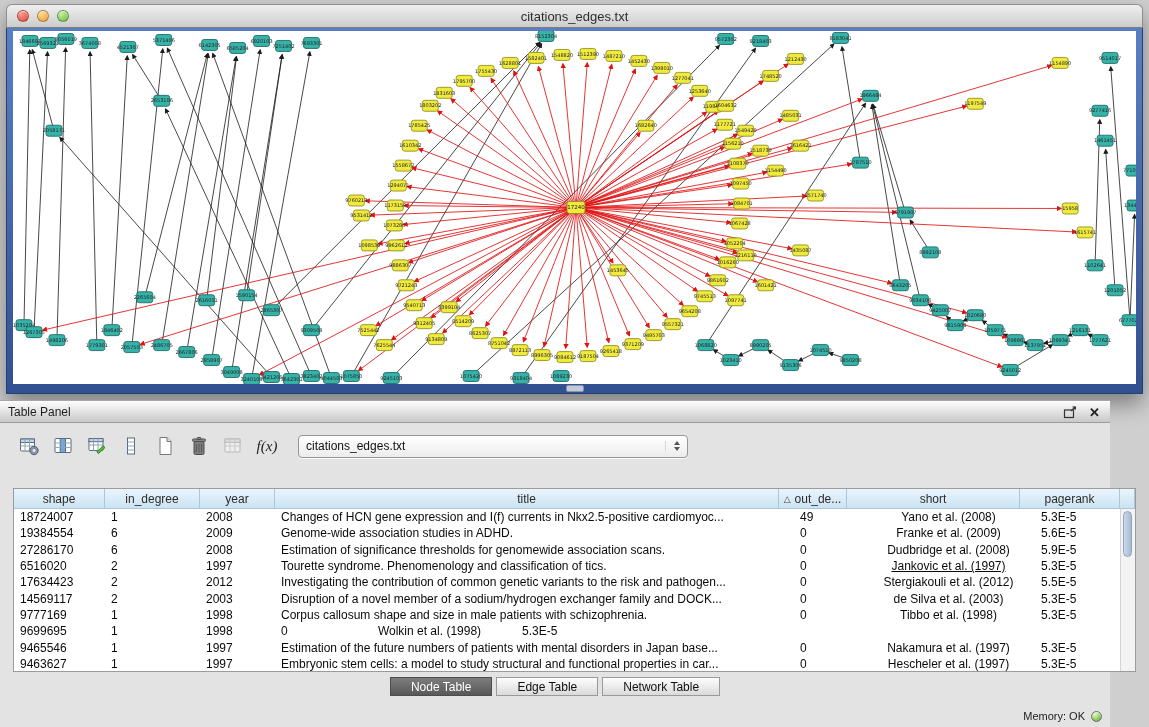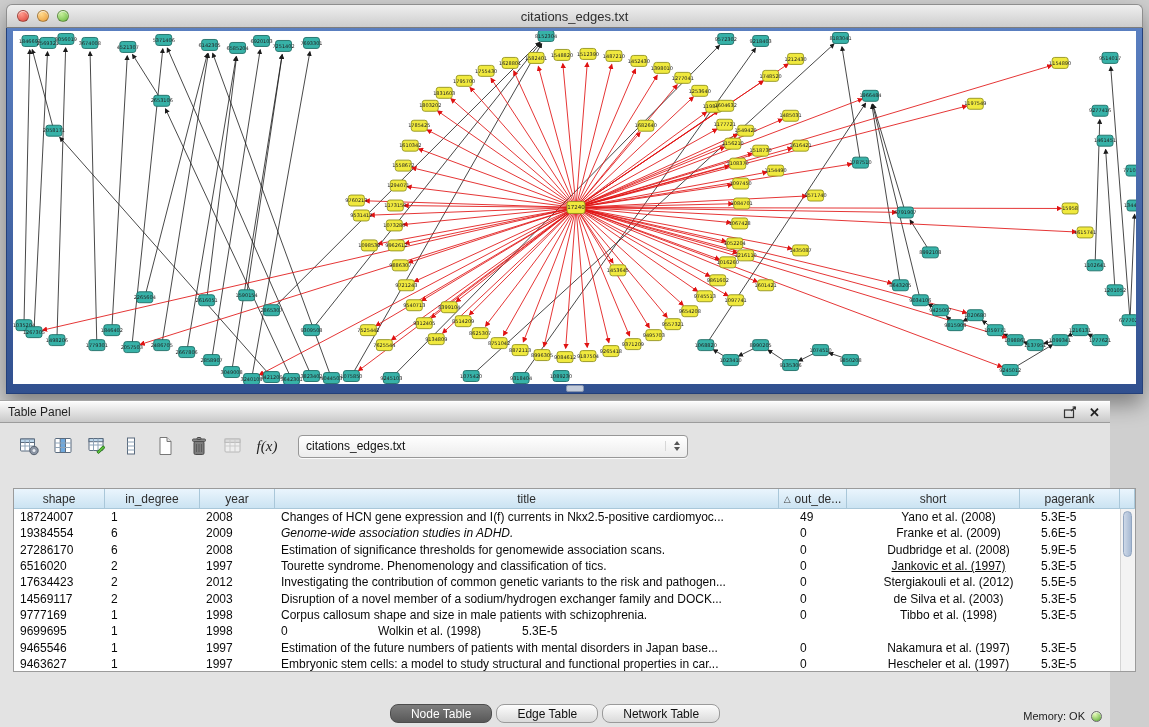--- a/index.html
+++ b/index.html
@@ -71,22 +71,22 @@
   .td.center { text-align:center; padding-left:0; }
   .vscroll { position:absolute; right:0; top:20px; bottom:0; width:15px;
     background:#f3f3f3; border-left:1px solid #d4d4d4; }
   .vthumb { position:absolute; top:2px; left:2px; width:9px; height:46px;
     border-radius:5px; background:linear-gradient(90deg,#cdd8e7,#a6b9d3);
     border:1px solid #91a5c0; }
 
   .tabs { position:absolute; left:0; right:0; top:276px; display:flex;
     justify-content:center; gap:4px; }
   .tab { height:19px; padding:0 20px; display:flex; align-items:center;
-    font-size:12px; border:1px solid #9a9a9a; border-radius:8px;
-    background:linear-gradient(#fdfdfd,#dadada); color:#111;margin-top:27px; }
+    font-size:12px; border:1px solid #9a9a9a; border-radius:0;
+    background:linear-gradient(#fdfdfd,#dadada); color:#111; }
   .tab.selected { background:linear-gradient(#7d7d7d,#585858); color:#fff;
     border-color:#4c4c4c; }
 
   .status { position:absolute; right:8px; bottom:5px; display:flex;
     align-items:center; gap:6px; font-size:11px; color:#1c1c1c; }
   .memdot { width:11px; height:11px; border-radius:50%;
     background:radial-gradient(circle at 35% 28%, #e2f9b4, #54a82e);
     border:1px solid #6b6b6b; box-shadow:inset 0 1px 1px rgba(255,255,255,.8); }
 </style>
 </head>
@@ -952,21 +952,21 @@
           <div class="td" style="width: 75px; flex: 0 0 75px;">2008</div>
           <div class="td" style="flex: 1 1 auto;">Changes of HCN gene expression and I(f) currents in Nkx2.5-positive cardiomyoc...</div>
           <div class="td" style="width: 68px; flex: 0 0 68px;">49</div>
           <div class="td center" style="width: 173px; flex: 0 0 173px;">Yano et al. (2008)</div>
           <div class="td" style="width: 100px; flex: 0 0 100px;">5.3E-5</div>
         </div>
         <div class="tr">
           <div class="td" style="width: 91px; flex: 0 0 91px;">19384554</div>
           <div class="td" style="width: 95px; flex: 0 0 95px;">6</div>
           <div class="td" style="width: 75px; flex: 0 0 75px;">2009</div>
-          <div class="td" style="flex: 1 1 auto; font-style: italic;">Genome-wide association studies in ADHD.</div>
+          <div class="td" style="flex: 1 1 auto;">Genome-wide association studies in ADHD.</div>
           <div class="td" style="width: 68px; flex: 0 0 68px;">0</div>
           <div class="td center" style="width: 173px; flex: 0 0 173px;">Franke et al. (2009)</div>
           <div class="td" style="width: 100px; flex: 0 0 100px;">5.6E-5</div>
         </div>
         <div class="tr">
           <div class="td" style="width: 91px; flex: 0 0 91px;">27286170</div>
           <div class="td" style="width: 95px; flex: 0 0 95px;">6</div>
           <div class="td" style="width: 75px; flex: 0 0 75px;">2008</div>
           <div class="td" style="flex: 1 1 auto;">Estimation of significance thresholds for genomewide association scans.</div>
           <div class="td" style="width: 68px; flex: 0 0 68px;">0</div>

